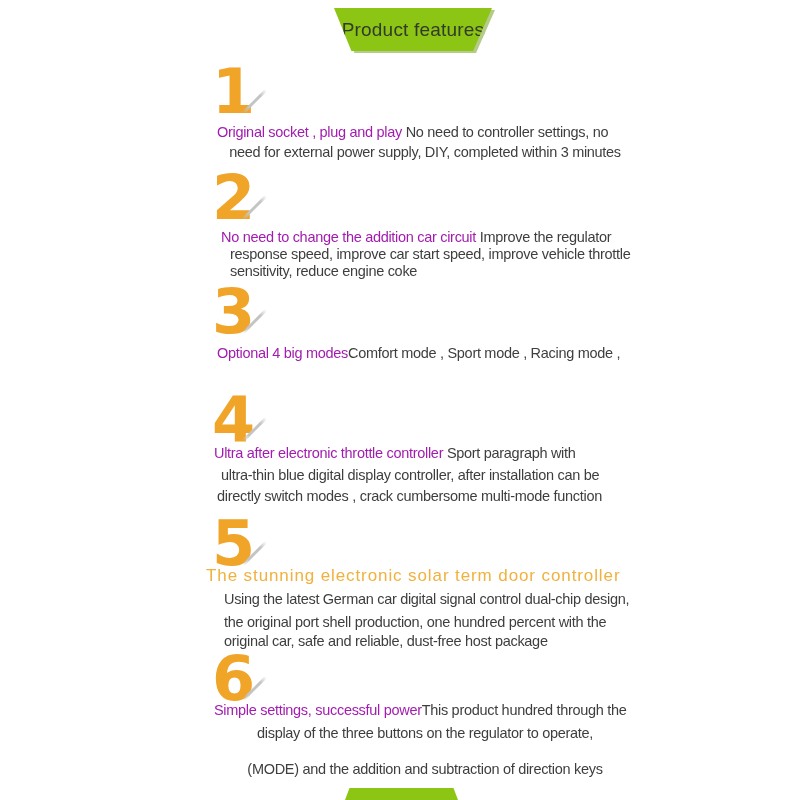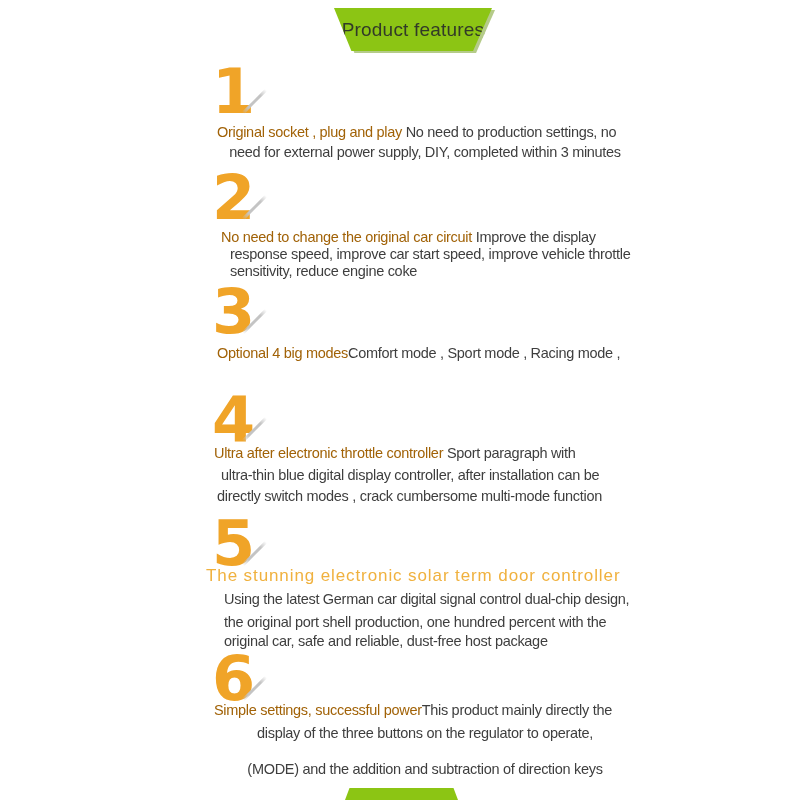--- a/index.html
+++ b/index.html
@@ -18,47 +18,47 @@
   .numeral{position:absolute;left:212px;width:70px;
            font-weight:bold;font-size:62px;line-height:48px;
            color:#f0a428;font-family:"DejaVu Sans",sans-serif;}
   .slash{position:absolute;left:238px;width:33px;height:3px;border-radius:2px;
          background:linear-gradient(90deg,rgba(201,201,201,0),#c4c4c4 25%,#c4c4c4 75%,rgba(201,201,201,0));
          transform:rotate(-45deg);}
 
   
   .line{position:absolute;width:800px;font-size:14.5px;letter-spacing:-0.3px;
         line-height:18px;color:#3e3e3e;white-space:nowrap;}
-  .line .hd{color:#a16207;}
+  .line .hd{color:#a21caf;}
   .ctr{text-align:center;left:0;margin-left:25px;}
   .hd-big{font-size:17px;letter-spacing:.9px;color:#f0b13e;}
 
   
   .bottom-banner{position:absolute;left:345px;top:788px;width:113px;height:12px;
                  background:#8cc514;clip-path:polygon(4% 0,96% 0,100% 100%,0 100%);}
 </style>
 </head>
 <body>
 
 <div id="page">
 
   <div class="banner-wrap">
     <div class="banner">
       <span>Product features</span>
     </div>
   </div>
 
   <div class="numeral" style="top:68px">1</div>
   <div class="slash" style="top:100px"></div>
-  <div class="line" style="top:123px;left:217px"><span class="hd">Original socket , plug and play </span><span>No need to production settings, no</span></div>
+  <div class="line" style="top:123px;left:217px"><span class="hd">Original socket , plug and play </span><span>No need to controller settings, no</span></div>
   <div class="line ctr" style="top:143px">need for external power supply, DIY, completed within 3 minutes</div>
 
   <div class="numeral" style="top:174px">2</div>
   <div class="slash" style="top:206px"></div>
-  <div class="line" style="top:228px;left:221px"><span class="hd">No need to change the original car circuit </span><span>Improve the display</span></div>
+  <div class="line" style="top:228px;left:221px"><span class="hd">No need to change the addition car circuit </span><span>Improve the regulator</span></div>
   <div class="line" style="top:245px;left:230px">response speed, improve car start speed, improve vehicle throttle</div>
   <div class="line" style="top:262px;left:230px">sensitivity, reduce engine coke</div>
 
   <div class="numeral" style="top:288px">3</div>
   <div class="slash" style="top:320px"></div>
   <div class="line" style="top:344px;left:217px"><span class="hd">Optional 4 big modes</span><span>Comfort mode , Sport mode , Racing mode ,</span></div>
 
   <div class="numeral" style="top:396px">4</div>
   <div class="slash" style="top:428px"></div>
   <div class="line" style="top:444px;left:214px"><span class="hd">Ultra after electronic throttle controller </span><span>Sport paragraph with</span></div>
@@ -67,19 +67,19 @@
 
   <div class="numeral" style="top:520px">5</div>
   <div class="slash" style="top:552px"></div>
   <div class="line hd-big" style="top:567px;left:206px">The stunning electronic solar term door controller</div>
   <div class="line" style="top:590px;left:224px">Using the latest German car digital signal control dual-chip design,</div>
   <div class="line" style="top:613px;left:224px">the original port shell production, one hundred percent with the</div>
   <div class="line" style="top:632px;left:224px">original car, safe and reliable, dust-free host package</div>
 
   <div class="numeral" style="top:655px">6</div>
   <div class="slash" style="top:687px"></div>
-  <div class="line" style="top:701px;left:214px"><span class="hd">Simple settings, successful power</span><span>This product mainly directly the</span></div>
+  <div class="line" style="top:701px;left:214px"><span class="hd">Simple settings, successful power</span><span>This product hundred through the</span></div>
   <div class="line ctr" style="top:724px">display of the three buttons on the regulator to operate,</div>
   <div class="line ctr" style="top:760px">(MODE) and the addition and subtraction of direction keys</div>
 
   <div class="bottom-banner"></div>
 
 </div>
 
 </body></html>

